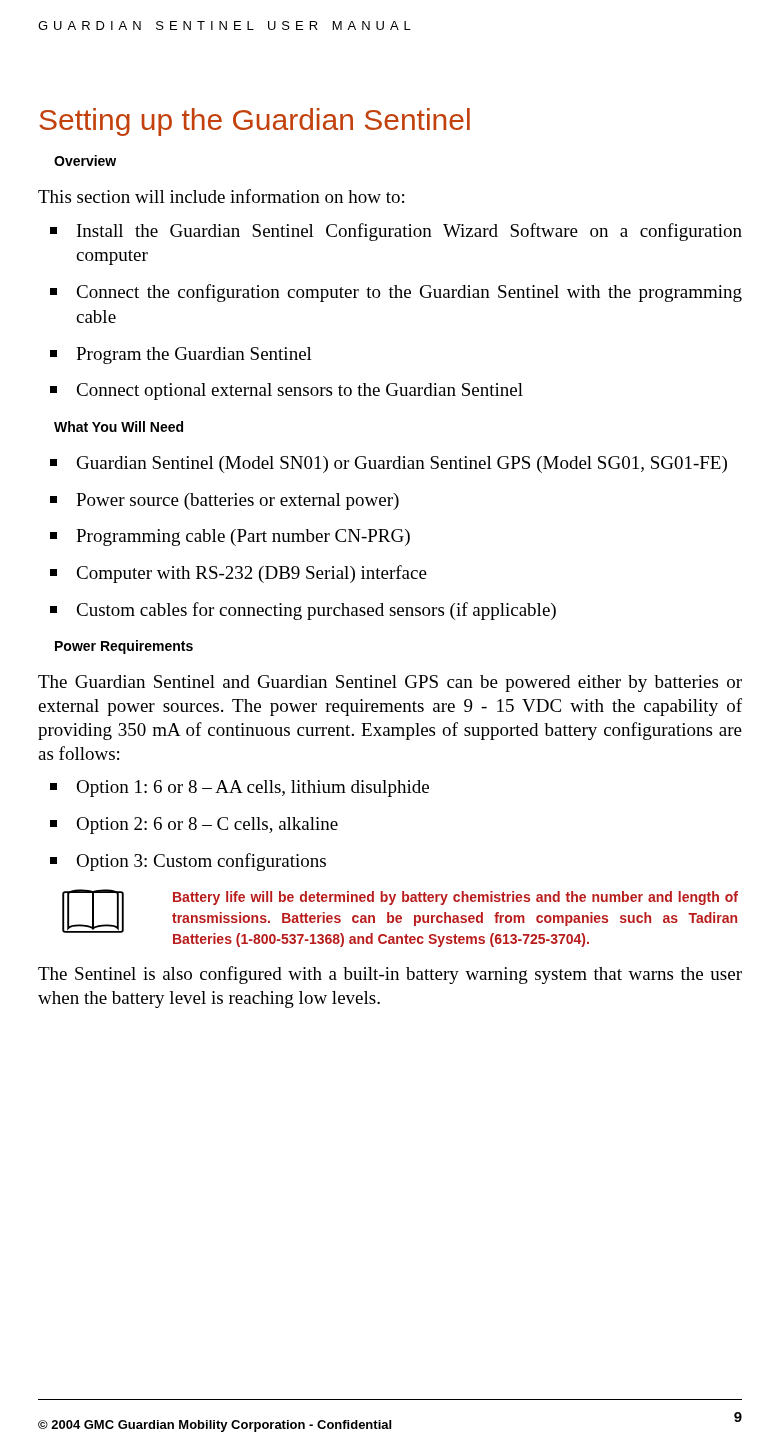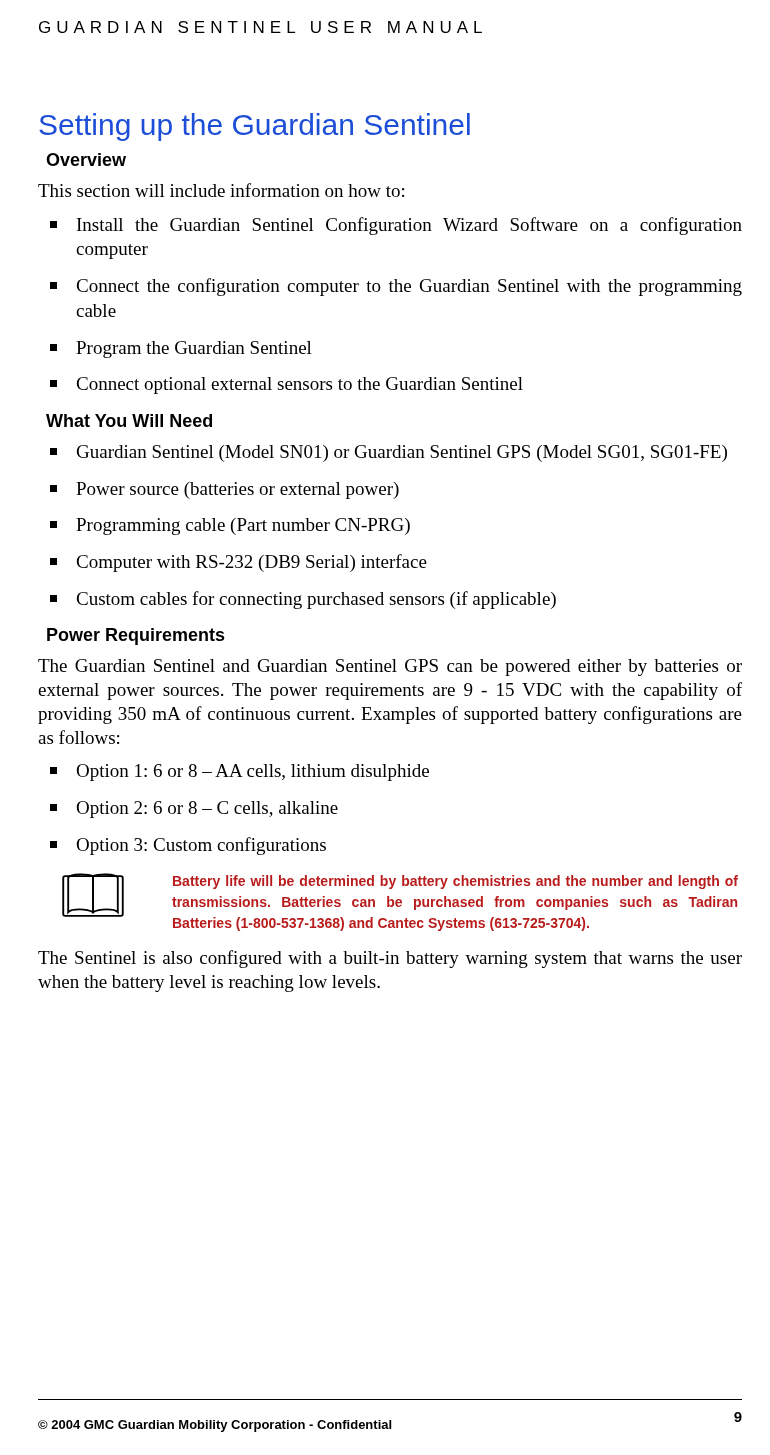--- a/index.html
+++ b/index.html
@@ -13,38 +13,38 @@
   }
   .page {
     width: 770px;
     min-height: 1455px;
     box-sizing: border-box;
     padding: 18px 28px 0 38px;
     position: relative;
   }
   .header {
     font-family: Verdana, Arial, sans-serif;
-    font-size: 17px;
+    font-size: 13px;
     letter-spacing: 5px;
     color: #000;
     margin-bottom: 70px;
   }
   h1.title {
     font-family: Verdana, Arial, sans-serif;
     font-weight: normal;
-    color: #1d4ed8;
+    color: #c2410c;
     font-size: 30px;
     margin: 0 0 6px 0;
   }
   h2.subhead {
     font-family: Verdana, Arial, sans-serif;
     font-weight: bold;
-    font-size: 18px;
+    font-size: 14px;
     color: #000;
-    margin: 8px;
+    margin: 16px;
   }
   p.body, .body {
     font-size: 19px;
     line-height: 1.25;
     margin: 2px 0 10px 0;
     text-align: justify;
   }
   ul.square {
     list-style: none;
     padding: 0;

